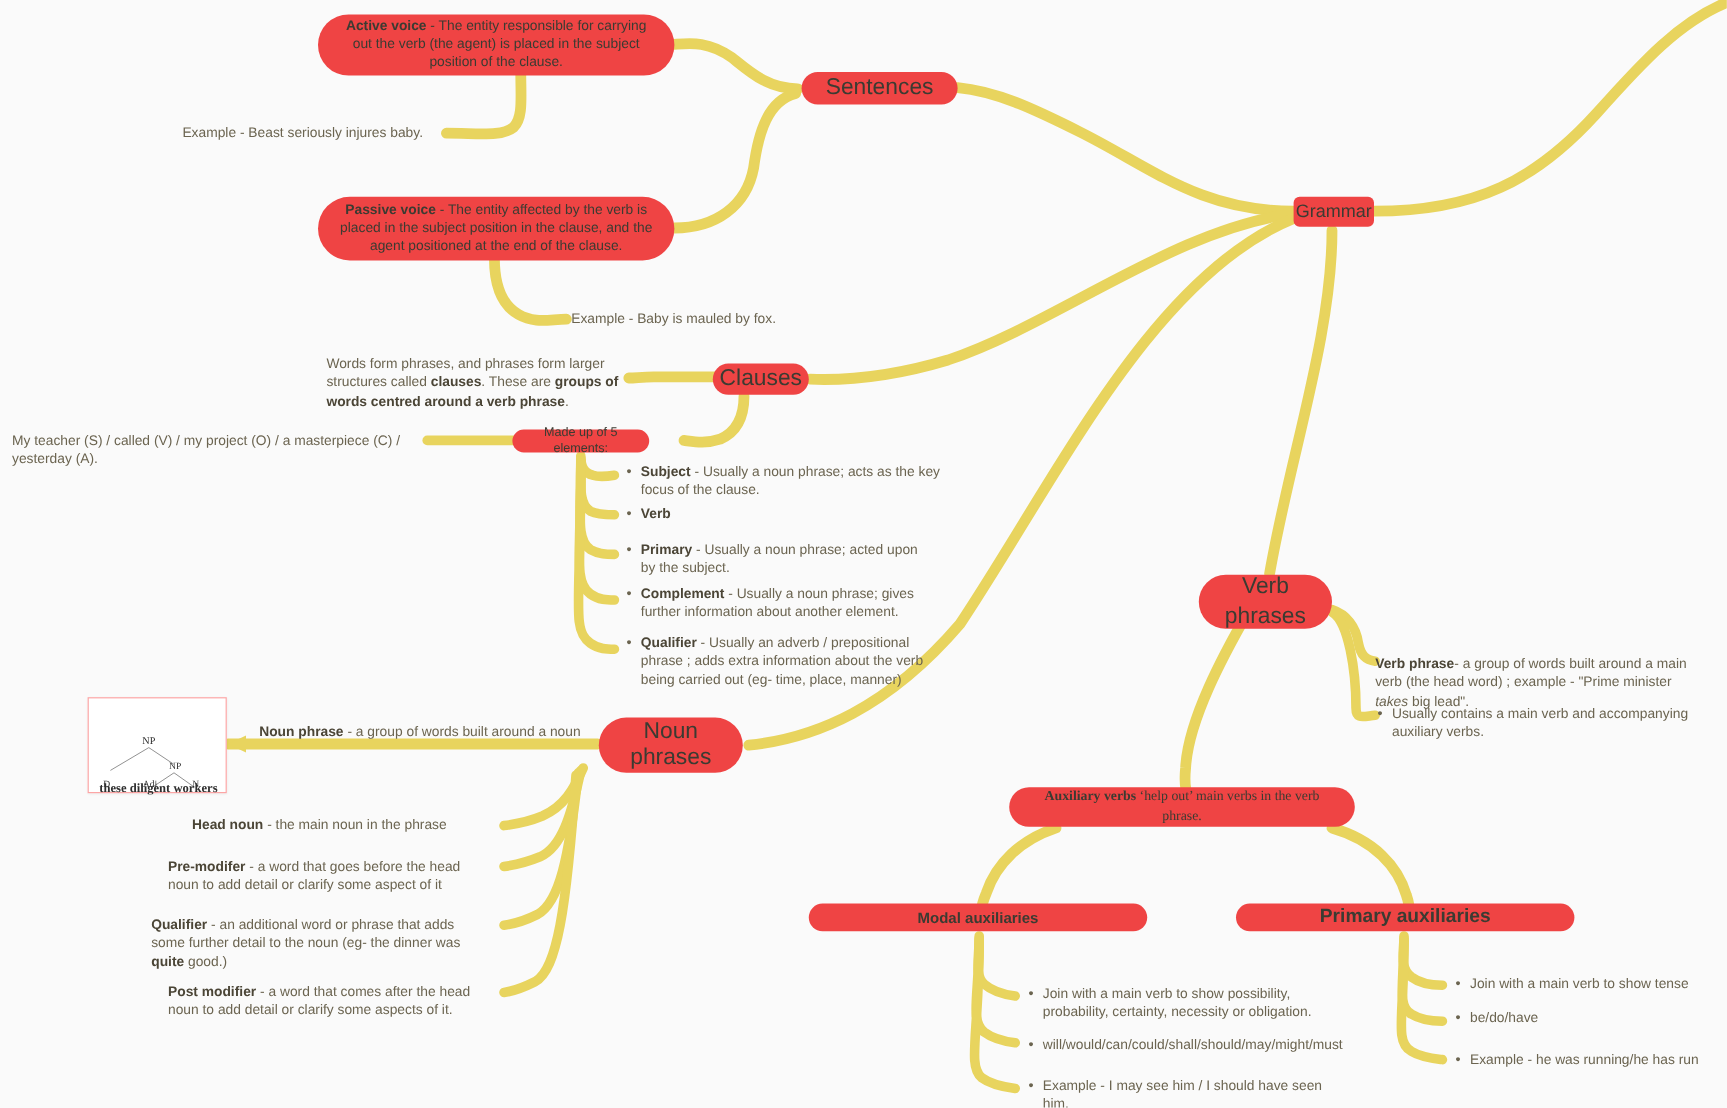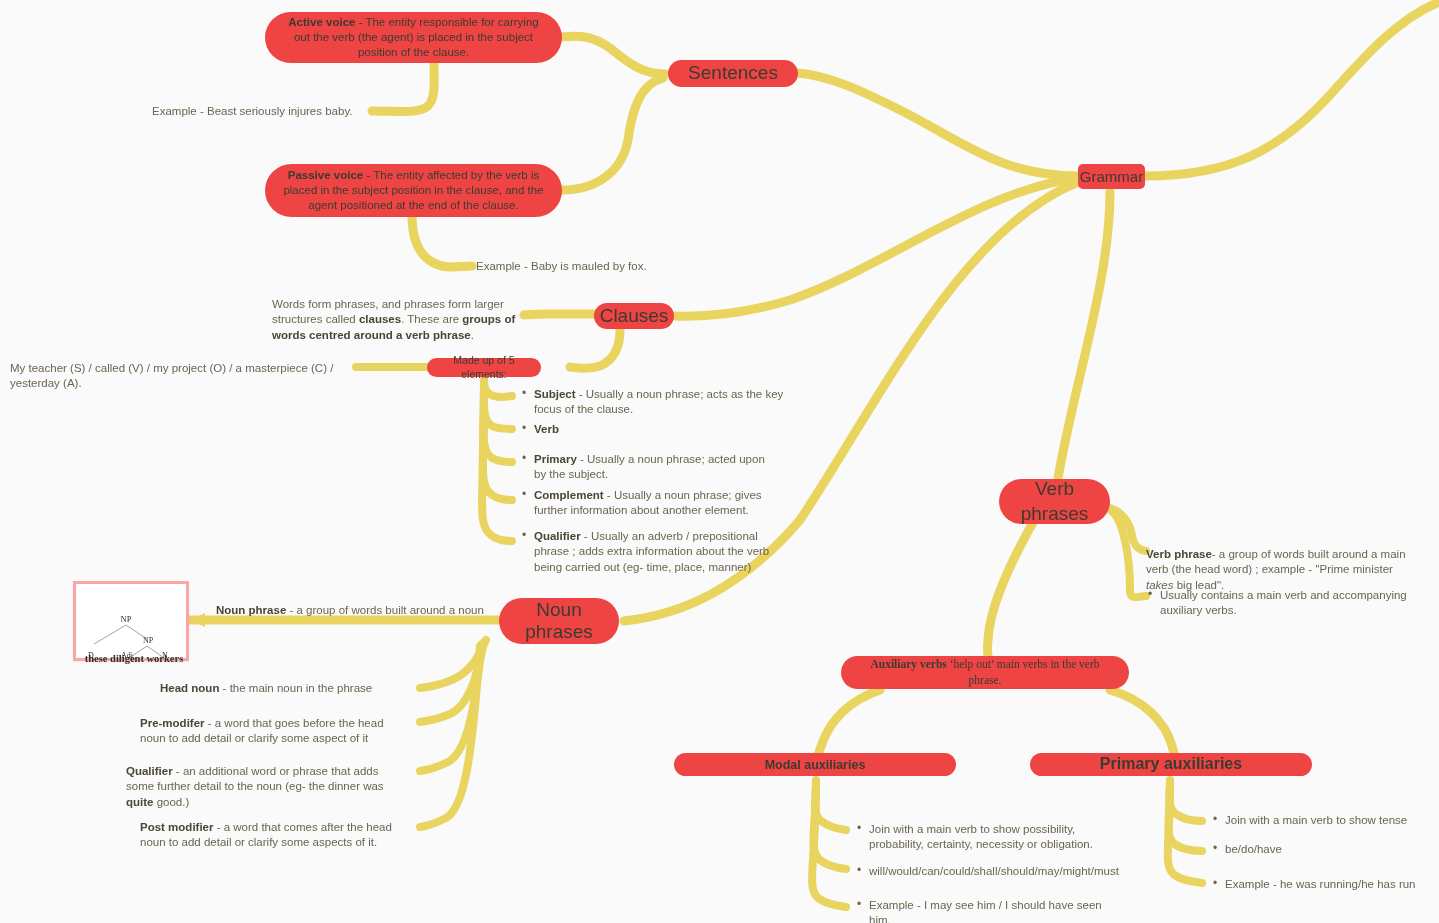--- a/index.html
+++ b/index.html
@@ -63,21 +63,21 @@
     top: -1px;
     color: #6b6450;
     font-size: 12px;
   }
   .bullet b { color: #4b4536; font-weight: bold; }
 
   
   .tree-card {
     position: absolute;
     background: #ffffff;
-    border: 3px solid #fca5a5;
+    border: 1px solid #fca5a5;
     box-shadow: 0 1px 2px rgba(0,0,0,0.07);
   }
   .tree-card svg { display: block; }
   .tree-card text {
     font-family: "Liberation Serif", serif;
     fill: #2f2f2f;
   }
 </style>
 </head>
 <body>

